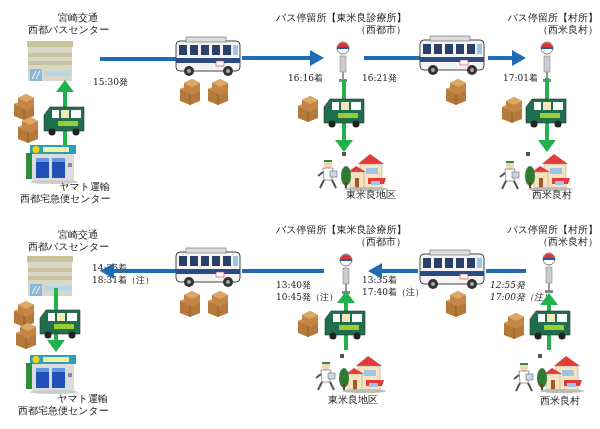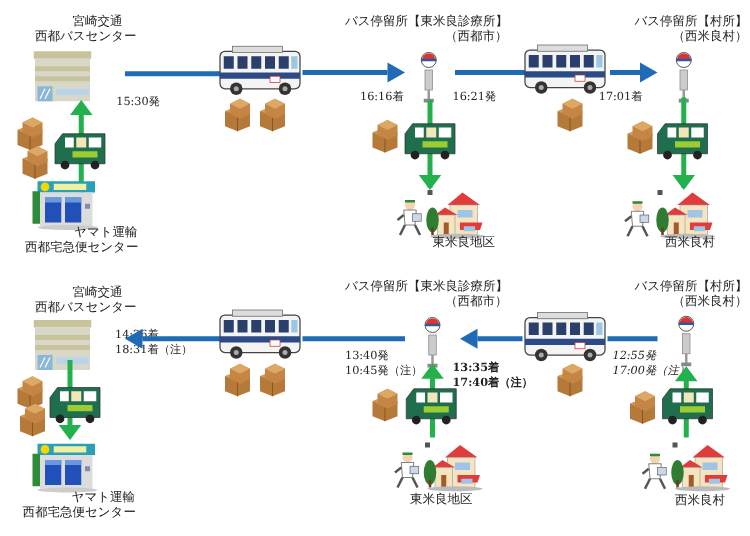--- a/index.html
+++ b/index.html
@@ -194,21 +194,21 @@
   <svg style="left:420px;top:36px" width="64" height="40">
       <use href="#bus"></use>
     </svg>
   <svg style="left:444px;top:79px" width="24" height="26">
       <use href="#boxes"></use>
     </svg>
   <div class="hline" style="left:488px;top:56px;width:24px;"></div>
   <svg style="left:512px;top:58px" width="1" height="1">
       <use href="#arrowR"></use>
     </svg>
-  <div class="abs time" style="left:479px;top:40px;">17:01着</div>
+  <div class="abs time" style="left:503px;top:40px;">17:01着</div>
 
   <div class="abs lbl" style="left:502px;top:12px;width:96px;">
     <div>バス停留所【村所】</div>
     <div>（西米良村）</div>
   </div>
   <svg style="left:541px;top:42px" width="12" height="40">
       <use href="#busstop"></use>
     </svg>
   <div class="vline" style="left:545px;top:78px;height:72px;"></div>
   <svg style="left:526px;top:99px" width="40" height="30">
@@ -283,21 +283,21 @@
     <div>10:45発（注）</div>
   </div>
 
   <div class="abs lbl" style="left:276px;top:224px;width:130px;">
     <div>バス停留所【東米良診療所】</div>
     <div>（西都市）</div>
   </div>
   <svg style="left:340px;top:254px" width="12" height="40">
       <use href="#busstop"></use>
     </svg>
-  <div class="abs time" style="left:362px;top:257px;font-weight:bold;">
+  <div class="abs time" style="left:362px;top:242px;">
     <div>13:35着</div>
     <div>17:40着（注）</div>
   </div>
   <svg style="left:368px;top:271px" width="1" height="1">
       <use href="#arrowL"></use>
     </svg>
   <div class="hline" style="left:382px;top:269px;width:36px;"></div>
 
   <svg style="left:346px;top:291px" width="1" height="1">
       <use href="#arrowUp"></use>

